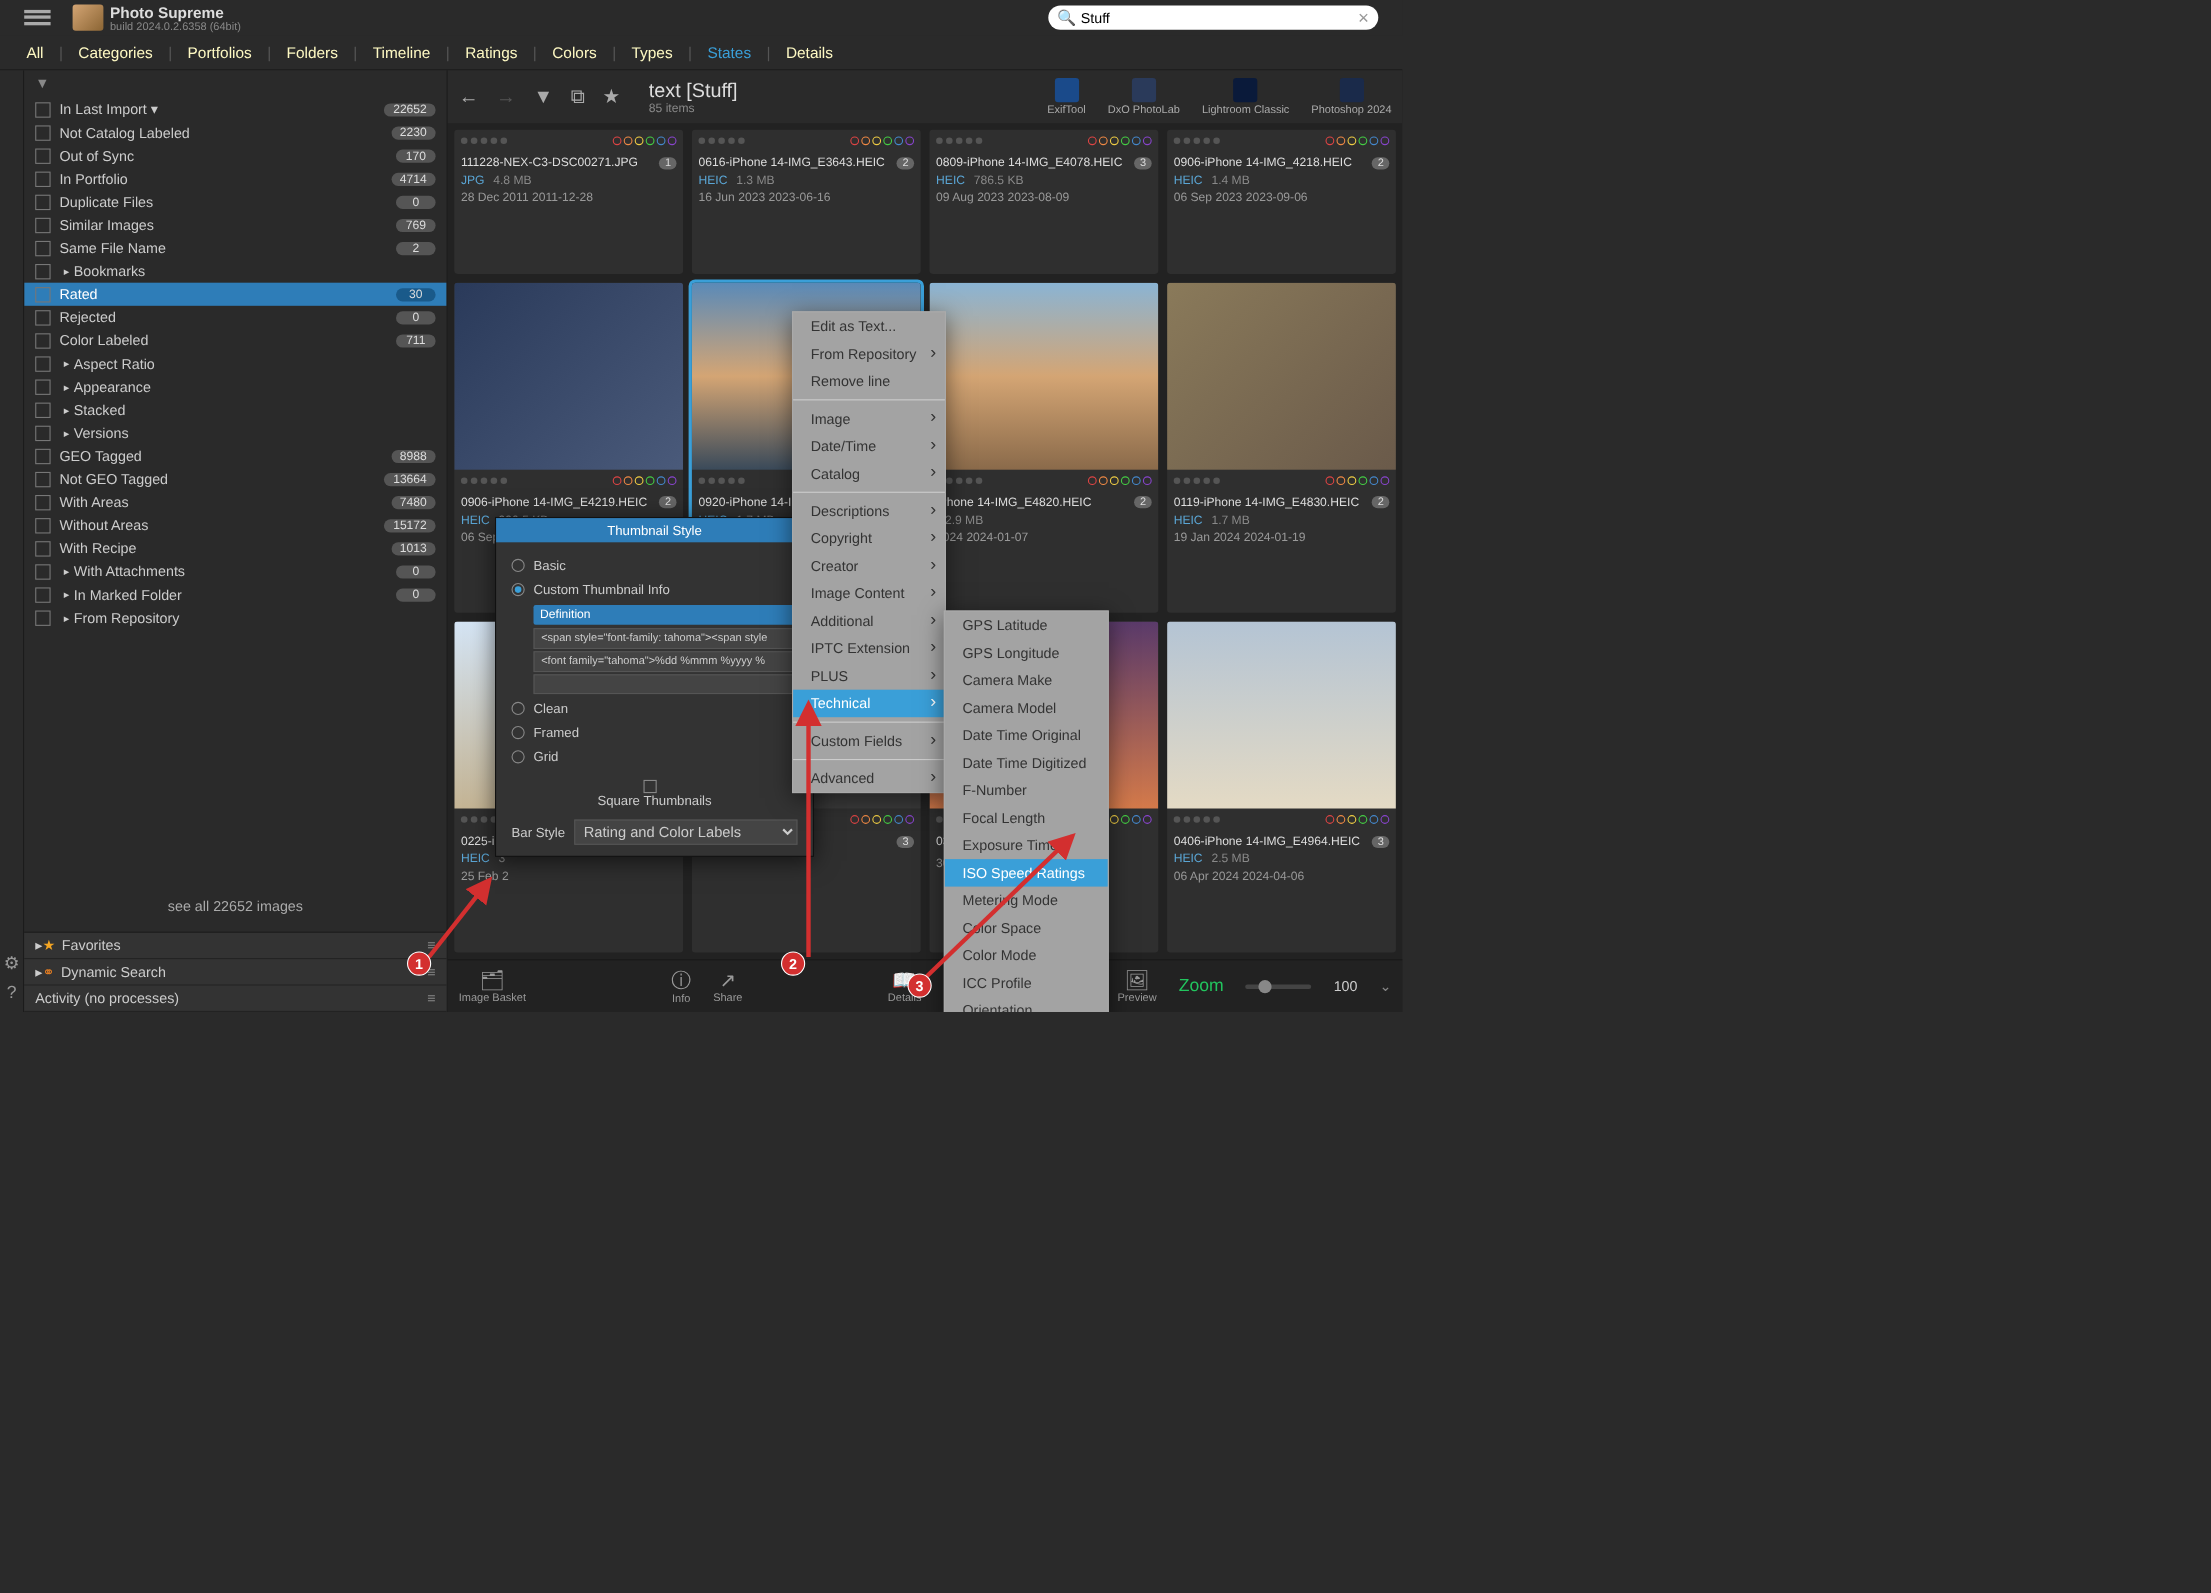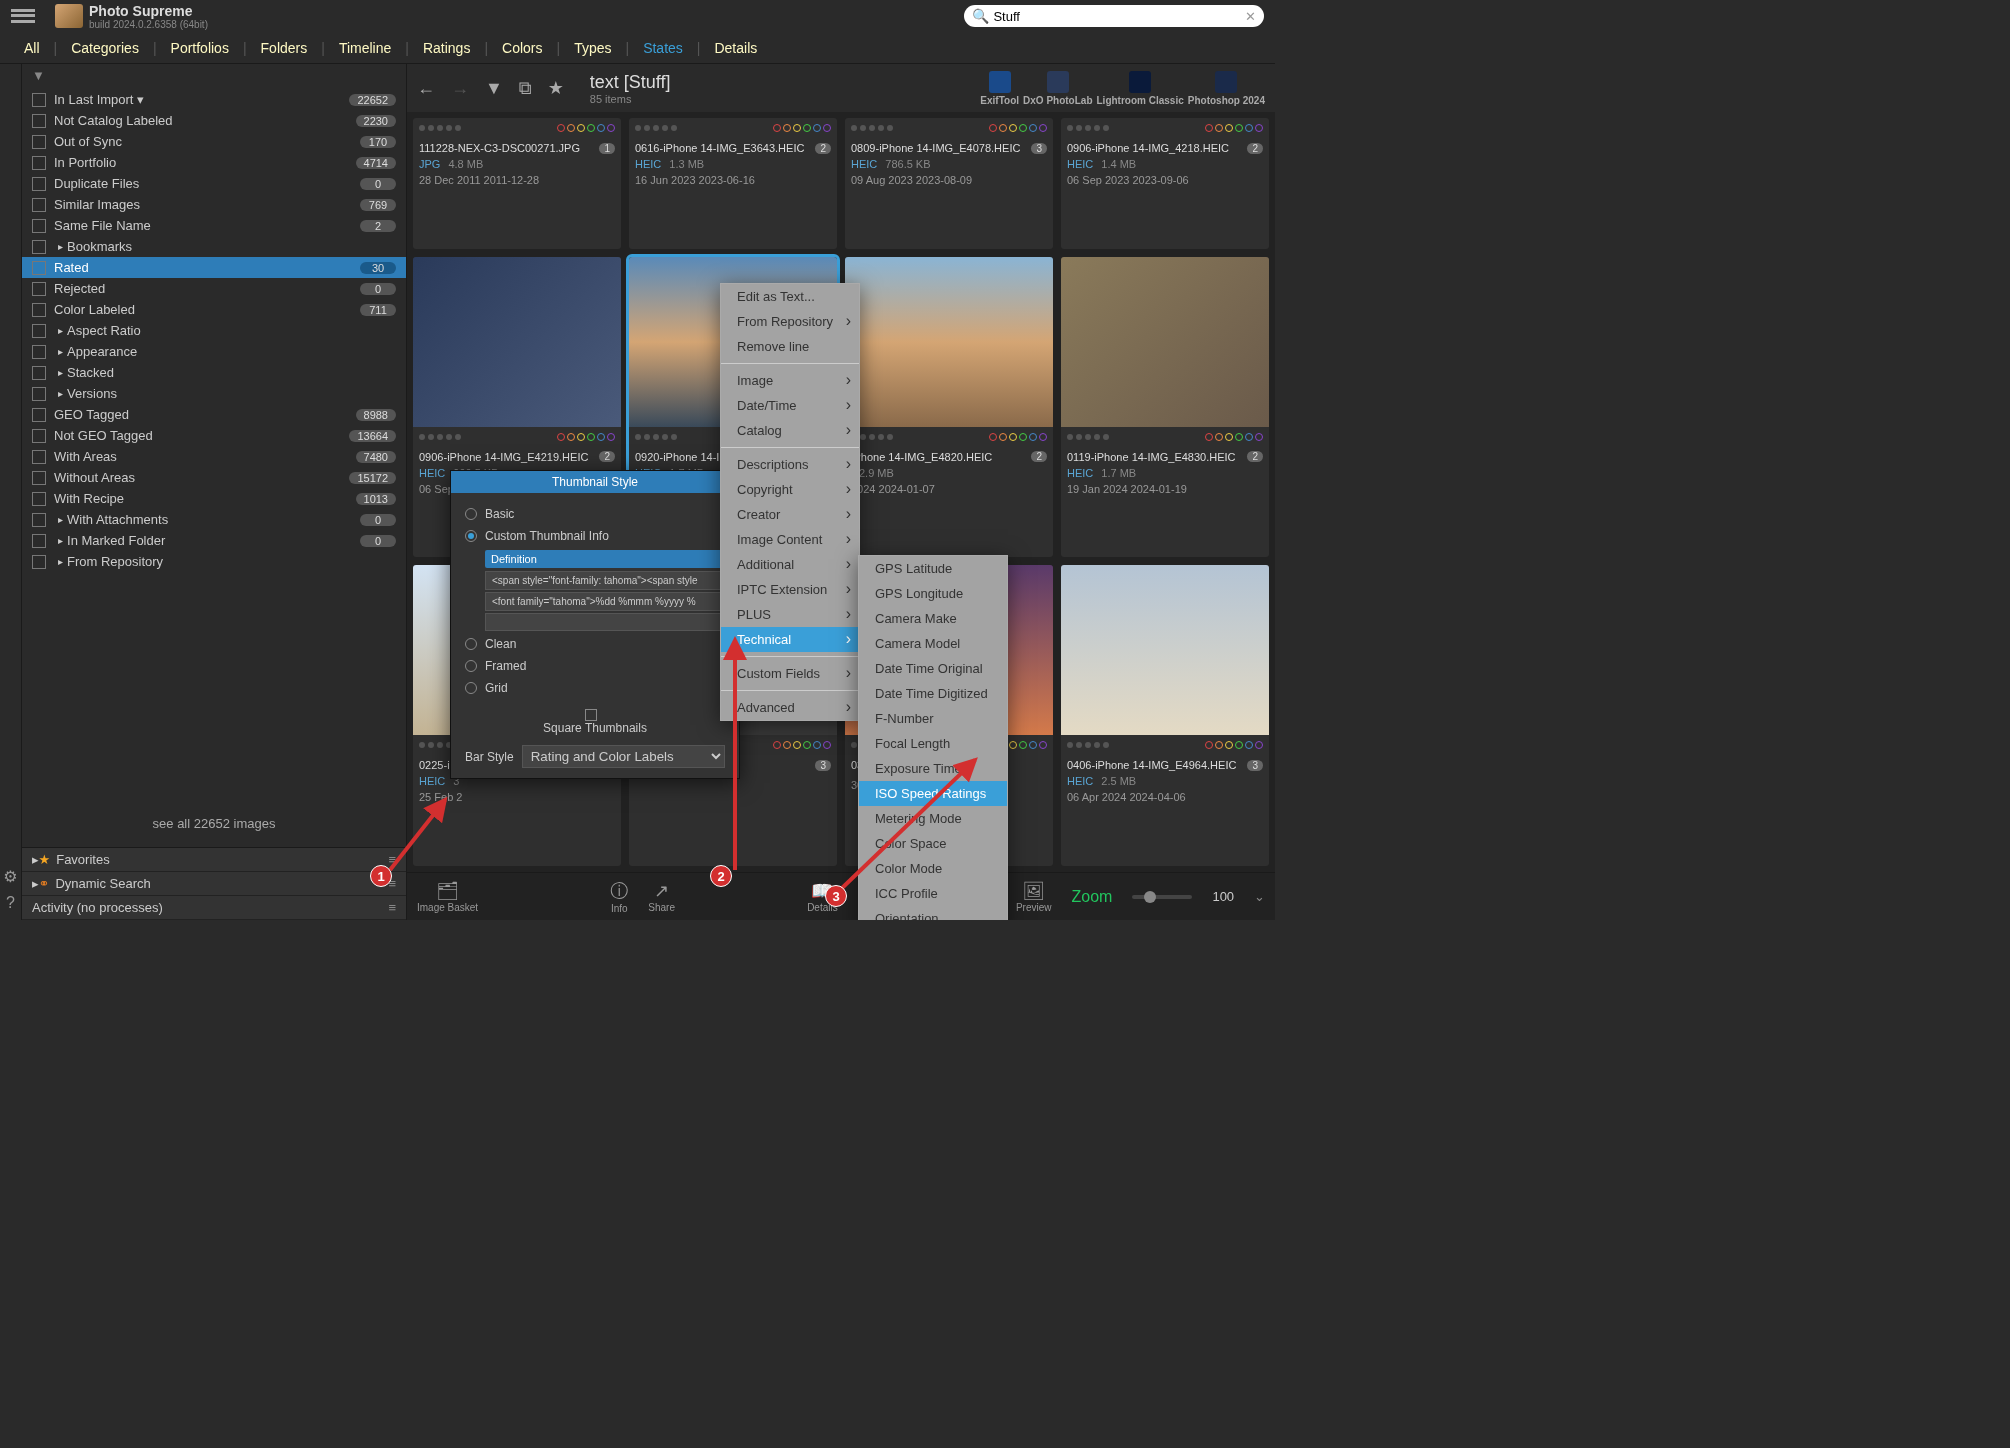--- a/index.html
+++ b/index.html
@@ -1,17 +1,17 @@
 <!DOCTYPE html>
 <html><head>
 <meta charset="utf-8">
 <style>
 * { margin: 0; padding: 0; box-sizing: border-box; font-family: -apple-system, "Segoe UI", Arial, sans-serif; }
 body { background: #2a2a2a; color: #ccc; font-size: 13px; width: 1275px; height: 920px; overflow: hidden; position: relative; }
-.titlebar { display: flex; align-items: center; padding: 4px 11px; background: #2a2a2a; height: 32px; }
+.titlebar { display: flex; align-items: center; padding: 4px 22px; background: #2a2a2a; height: 32px; }
 .hamburger { width: 24px; height: 24px; display: flex; flex-direction: column; justify-content: space-around; padding: 4px 0; cursor: pointer; }
 .hamburger div { height: 3px; background: #aaa; }
 .app-icon { width: 28px; height: 24px; margin-left: 20px; margin-right: 6px; background: linear-gradient(135deg, #d4a574, #8b6534); border-radius: 3px; }
 .app-title { font-weight: 600; color: #ddd; font-size: 14px; }
 .app-build { font-size: 10px; color: #888; }
 .search-box { margin-left: auto; display: flex; align-items: center; background: #fff; border-radius: 12px; padding: 2px 8px; width: 300px; height: 22px; }
 .search-box .sicon { color: #555; font-size: 14px; margin-right: 4px; }
 .search-box input { border: none; outline: none; flex: 1; font-size: 13px; }
 .search-box .clear { color: #999; cursor: pointer; }
 .nav-tabs { display: flex; padding: 0 10px; border-bottom: 1px solid #1a1a1a; height: 32px; align-items: center; font-size: 14px; }
@@ -38,21 +38,21 @@
 .far-left { width: 22px; background: #2a2a2a; border-right: 1px solid #1a1a1a; display: flex; flex-direction: column; justify-content: flex-end; padding-bottom: 8px; align-items: center; gap: 8px; }
 .far-left .icn { color: #999; font-size: 16px; cursor: pointer; }
 .content { flex: 1; display: flex; flex-direction: column; background: #222; }
 .content-tabs { display: flex; align-items: center; background: #2a2a2a; height: 26px; padding-left: 6px; }
 .ctab { background: #333; padding: 4px 16px; border-radius: 4px 4px 0 0; font-size: 12px; color: #bbb; margin-right: 4px; }
 .ctab .x { margin-left: 10px; color: #888; cursor: pointer; }
 .content-toolbar { display: flex; align-items: center; background: #2a2a2a; padding: 4px 10px; height: 48px; }
 .tb-btn { color: #aaa; font-size: 18px; margin-right: 16px; cursor: pointer; }
 .tb-title { font-size: 18px; color: #ddd; margin-left: 10px; }
 .tb-sub { font-size: 11px; color: #888; }
-.ext-apps { margin-left: auto; display: flex; gap: 4px; font-weight: bold; }
+.ext-apps { margin-left: auto; display: flex; gap: 20px; }
 .ext-app { text-align: center; font-size: 10px; color: #aaa; }
 .ext-app .ext-icon { width: 22px; height: 22px; margin: 0 auto 2px; border-radius: 3px; }
 .grid { flex: 1; overflow-y: auto; padding: 6px; display: grid; grid-template-columns: repeat(4, 1fr); gap: 8px; }
 .card { background: #2f2f2f; border-radius: 3px; overflow: hidden; position: relative; }
 .card.sel { outline: 3px solid #3a9fd8; }
 .card-header { display: flex; align-items: center; padding: 4px 6px; height: 20px; }
 .rating-dots { display: flex; gap: 3px; }
 .rating-dots .rd { width: 6px; height: 6px; border-radius: 50%; background: #555; }
 .color-dots { margin-left: auto; display: flex; gap: 2px; }
 .color-dots .cd { width: 8px; height: 8px; border-radius: 50%; border: 1px solid; }

